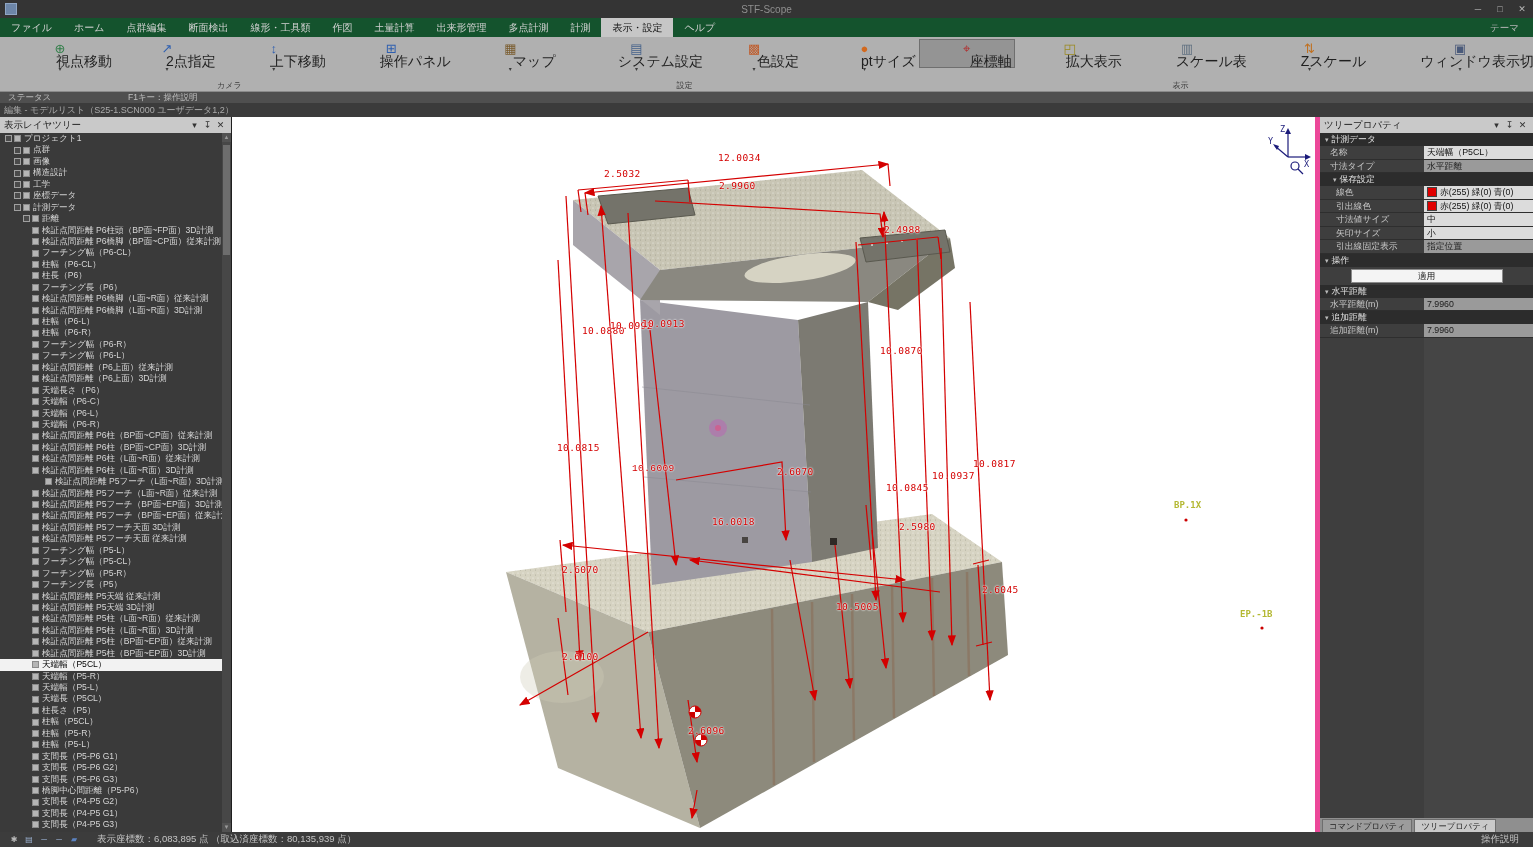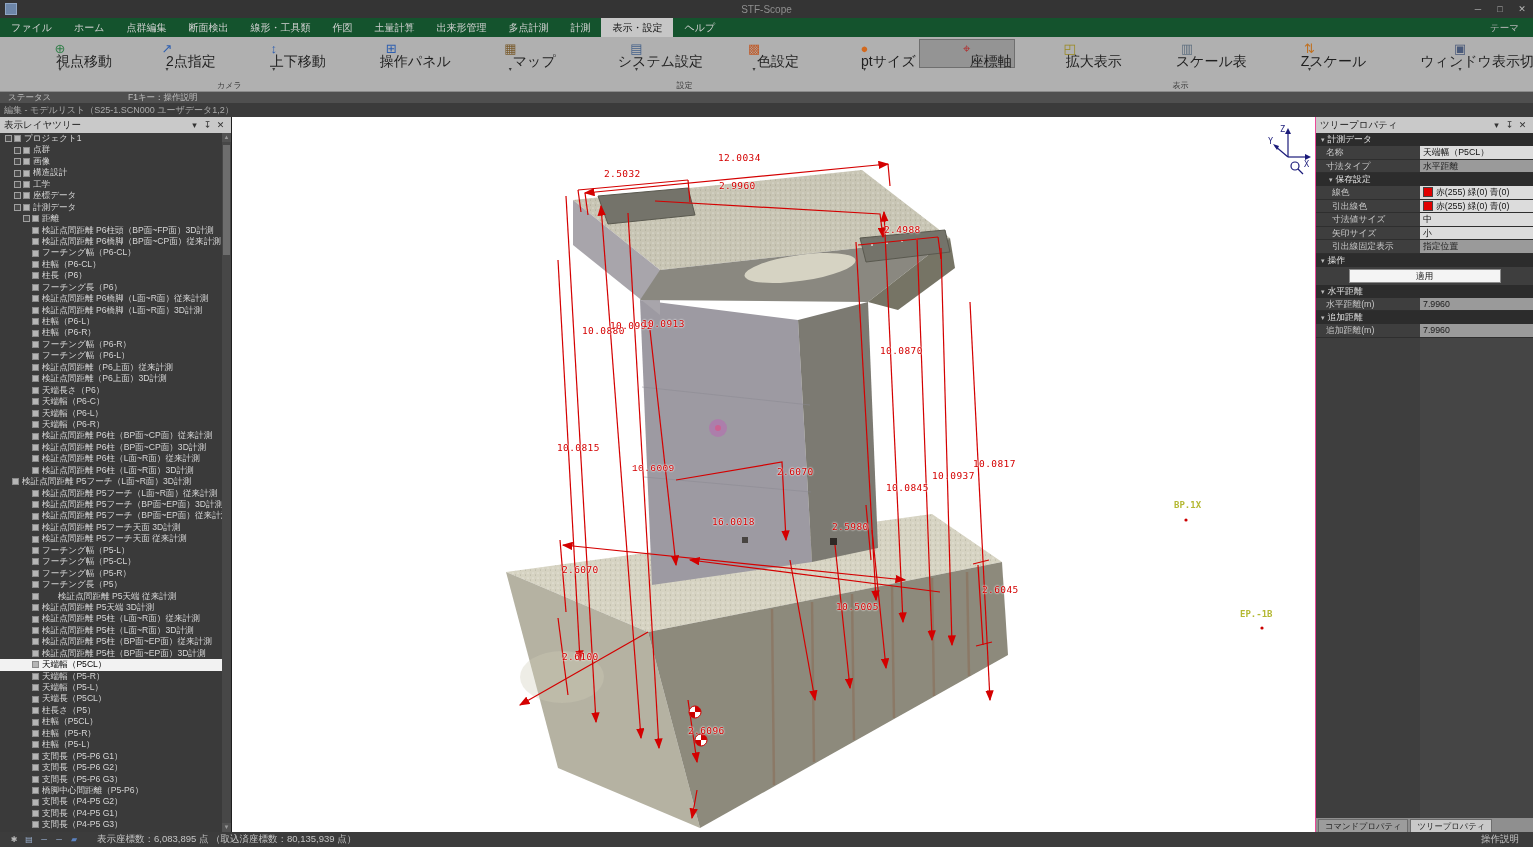--- a/index.html
+++ b/index.html
@@ -30,21 +30,21 @@
   .rdrop{font-size:6px;color:#3d3d3d;line-height:6px;}
   .grouplabel{font-size:8px;color:#3a3a3a;text-align:center;height:12px;line-height:12px;}
   .rsep{width:1px;background:#979797;margin:2px 1px;}
   
   .statusstrip{height:11px;background:#4f4f4f;color:#c0c0c0;font-size:8.5px;line-height:11px;display:flex;}
   .statusstrip .s1{padding-left:8px;width:120px;}
   .docbar{height:14px;background:#3b3b3b;color:#ababab;font-size:9px;line-height:14px;padding-left:4px;}
   
   .main{display:flex;height:715px;}
   .leftpanel{width:232px;background:#3a3a3a;position:relative;flex:0 0 232px;border-right:1px solid #1f1f1f;box-sizing:border-box;}
-  .rightpanel{width:218px;flex:0 0 218px;background:#383838;border-left:1px solid #ec4899;box-sizing:border-box;display:flex;flex-direction:column;}
+  .rightpanel{width:218px;flex:0 0 218px;background:#383838;border-left:5px solid #ec4899;box-sizing:border-box;display:flex;flex-direction:column;}
   .panel-title{height:16px;background:#c9c9c9;color:#1f1f1f;font-size:9.5px;display:flex;align-items:center;padding:0 4px;}
   .pt-sp{flex:1;}
   .pt-ic{width:13px;text-align:center;color:#333;font-size:9px;}
   
   .tree{position:absolute;top:16px;left:0;right:9px;bottom:0;overflow:hidden;}
   .trow{height:11.45px;line-height:11.45px;display:flex;align-items:center;white-space:nowrap;font-size:8.6px;color:#d6d6d6;}
   .trow.sel{background:#f2f2f2;color:#000;}
   .expbox{width:7px;height:7px;box-sizing:border-box;border:1px solid #a0a0a0;background:#4a4a4a;margin-right:2px;flex:0 0 7px;}
   .chkbox{width:7px;height:7px;box-sizing:border-box;border:1px solid #8a8a8a;background:#b5b5b5;margin-right:3px;flex:0 0 7px;}
   .vscroll{position:absolute;top:16px;right:0;bottom:0;width:9px;background:#474747;}
@@ -344,21 +344,21 @@
             <span>検証点間距離 P6柱（BP面~CP面）3D計測</span>
           </div>
           <div class="trow" style="padding-left: 32px;">
             <span class="chkbox"></span>
             <span>検証点間距離 P6柱（L面~R面）従来計測</span>
           </div>
           <div class="trow" style="padding-left: 32px;">
             <span class="chkbox"></span>
             <span>検証点間距離 P6柱（L面~R面）3D計測</span>
           </div>
-          <div class="trow" style="padding-left: 12px;">
+          <div class="trow" style="padding-left: 45px;">
             <span class="chkbox"></span>
             <span>検証点間距離 P5フーチ（L面~R面）3D計測</span>
           </div>
           <div class="trow" style="padding-left: 32px;">
             <span class="chkbox"></span>
             <span>検証点間距離 P5フーチ（L面~R面）従来計測</span>
           </div>
           <div class="trow" style="padding-left: 32px;">
             <span class="chkbox"></span>
             <span>検証点間距離 P5フーチ（BP面~EP面）3D計測</span>
@@ -384,21 +384,21 @@
             <span>フーチング幅（P5-CL）</span>
           </div>
           <div class="trow" style="padding-left: 32px;">
             <span class="chkbox"></span>
             <span>フーチング幅（P5-R）</span>
           </div>
           <div class="trow" style="padding-left: 32px;">
             <span class="chkbox"></span>
             <span>フーチング長（P5）</span>
           </div>
-          <div class="trow" style="padding-left: 32px; gap: 16px;">
+          <div class="trow" style="padding-left: 32px;">
             <span class="chkbox"></span>
             <span>検証点間距離 P5天端 従来計測</span>
           </div>
           <div class="trow" style="padding-left: 32px;">
             <span class="chkbox"></span>
             <span>検証点間距離 P5天端 3D計測</span>
           </div>
           <div class="trow" style="padding-left: 32px;">
             <span class="chkbox"></span>
             <span>検証点間距離 P5柱（L面~R面）従来計測</span>
@@ -614,21 +614,21 @@
           <div class="dim" style="left: 378px; top: 203px; color: rgb(212, 0, 0);">10.0992</div>
           <div class="dim" style="left: 410px; top: 201px; color: rgb(212, 0, 0);">10.0913</div>
           <div class="dim" style="left: 648px; top: 228px; color: rgb(212, 0, 0);">10.0870</div>
           <div class="dim" style="left: 325px; top: 325px; color: rgb(212, 0, 0);">10.0815</div>
           <div class="dim" style="left: 400px; top: 346px; color: rgb(212, 0, 0); font-family: Liberation Mono, monospace;">10.6009</div>
           <div class="dim" style="left: 545px; top: 349px; color: rgb(212, 0, 0);">2.6070</div>
           <div class="dim" style="left: 654px; top: 365px; color: rgb(212, 0, 0);">10.0845</div>
           <div class="dim" style="left: 700px; top: 353px; color: rgb(212, 0, 0);">10.0937</div>
           <div class="dim" style="left: 741px; top: 341px; color: rgb(212, 0, 0);">10.0817</div>
           <div class="dim" style="left: 480px; top: 399px; color: rgb(212, 0, 0);">16.0018</div>
-          <div class="dim" style="left: 600px; top: 404px; color: rgb(212, 0, 0);">2.5980</div>
+          <div class="dim" style="left: 667px; top: 404px; color: rgb(212, 0, 0);">2.5980</div>
           <div class="dim" style="left: 750px; top: 467px; color: rgb(212, 0, 0);">2.6045</div>
           <div class="dim" style="left: 604px; top: 484px; color: rgb(212, 0, 0);">10.5005</div>
           <div class="dim" style="left: 330px; top: 447px; color: rgb(212, 0, 0);">2.6070</div>
           <div class="dim" style="left: 330px; top: 534px; color: rgb(212, 0, 0);">2.6100</div>
           <div class="dim" style="left: 456px; top: 608px; color: rgb(212, 0, 0);">2.6096</div>
           <div class="ptlabel" style="left: 942px; top: 383px; color: rgb(180, 184, 50);">BP.1X</div>
           <div class="ptlabel" style="left: 1008px; top: 492px; color: rgb(180, 184, 50);">EP.-1B</div>
         </div>
     </div>
 

